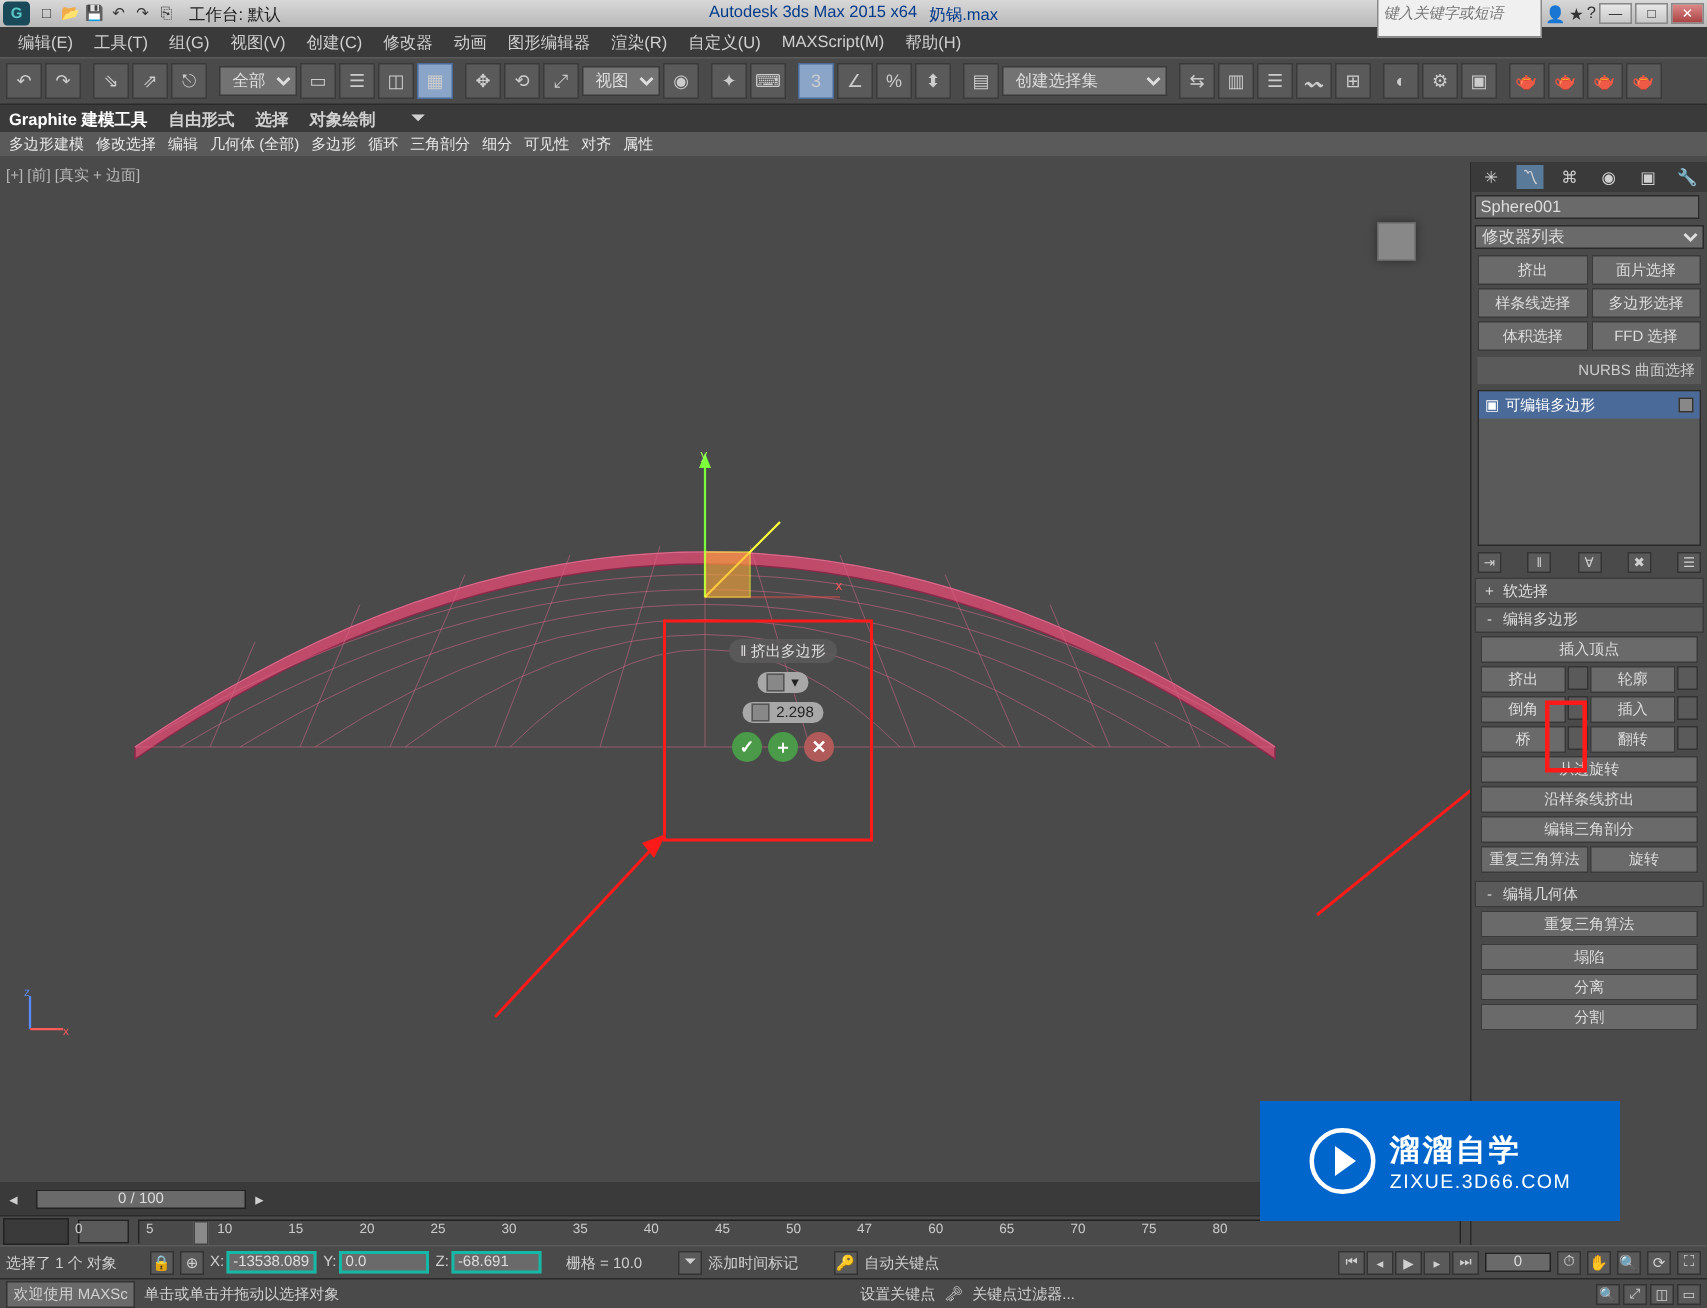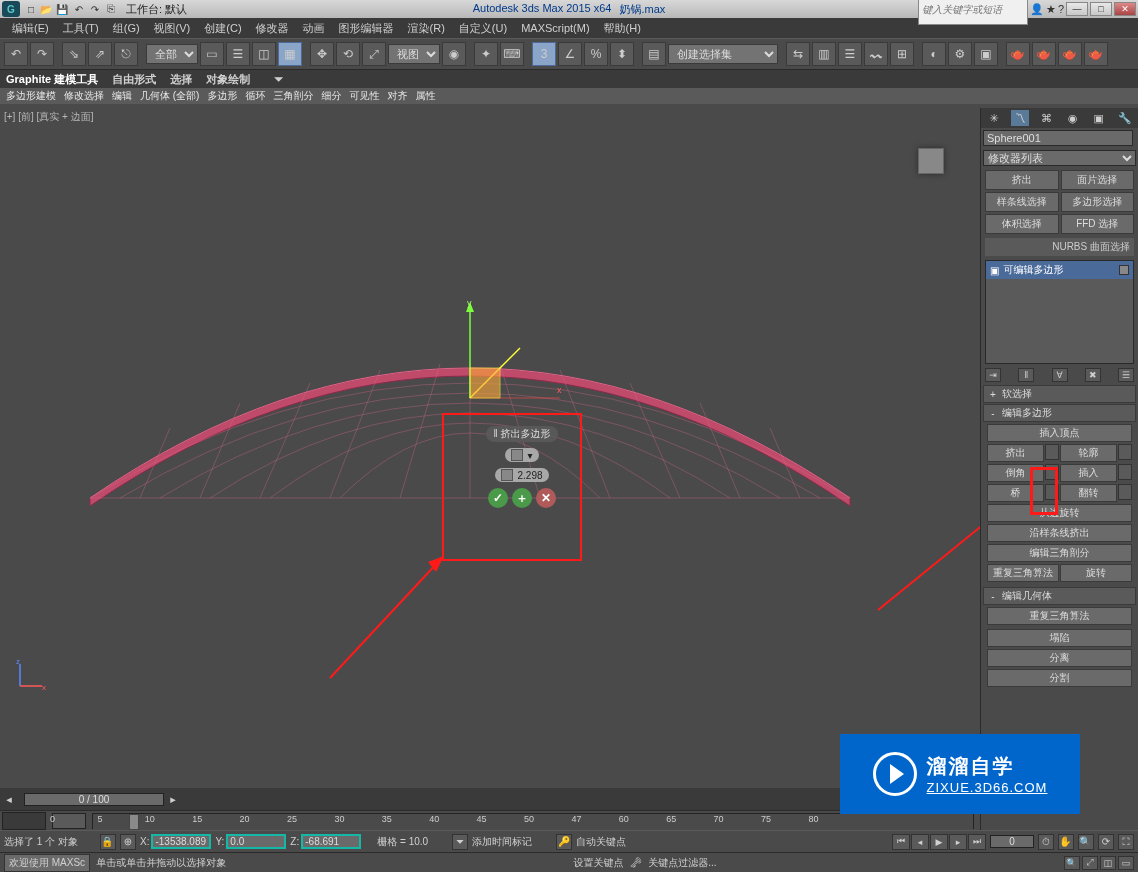--- a/index.html
+++ b/index.html
@@ -130,21 +130,21 @@
 .status3 .welcome { background: #6a6a6a; padding: 1px 4px; border: 1px solid #333; }
 .status3 .right-icons { margin-left: auto; display: flex; gap: 2px; }
 .status3 .right-icons span { width: 16px; height: 14px; background: #5a5a5a; border: 1px solid #333; display: inline-flex; align-items: center; justify-content: center; font-size: 9px; }
 
 
 .watermark { position: absolute; left: 840px; top: 734px; width: 240px; height: 80px; background: #0066cc; display: flex; align-items: center; justify-content: center; gap: 10px; color: #fff; z-index: 100; }
 .watermark .play { width: 44px; height: 44px; border: 3px solid #fff; border-radius: 50%; display: flex; align-items: center; justify-content: center; }
 .watermark .play::after { content: ""; width: 0; height: 0; border-left: 14px solid #fff; border-top: 10px solid transparent; border-bottom: 10px solid transparent; margin-left: 4px; }
 .watermark .txt { display: flex; flex-direction: column; }
 .watermark .txt .t1 { font-size: 20px; font-weight: bold; letter-spacing: 2px; font-family: Liberation Mono, monospace; }
-.watermark .txt .t2 { font-size: 13px; letter-spacing: 1px; text-decoration: underline; }
+.watermark .txt .t2 { font-size: 13px; letter-spacing: 1px; }
 </style>
 </head>
 <body>
 
 <div class="titlebar">
   <div class="logo">G</div>
   <div class="qat">
     <span>□</span>
     <span>📂</span>
     <span>💾</span>

